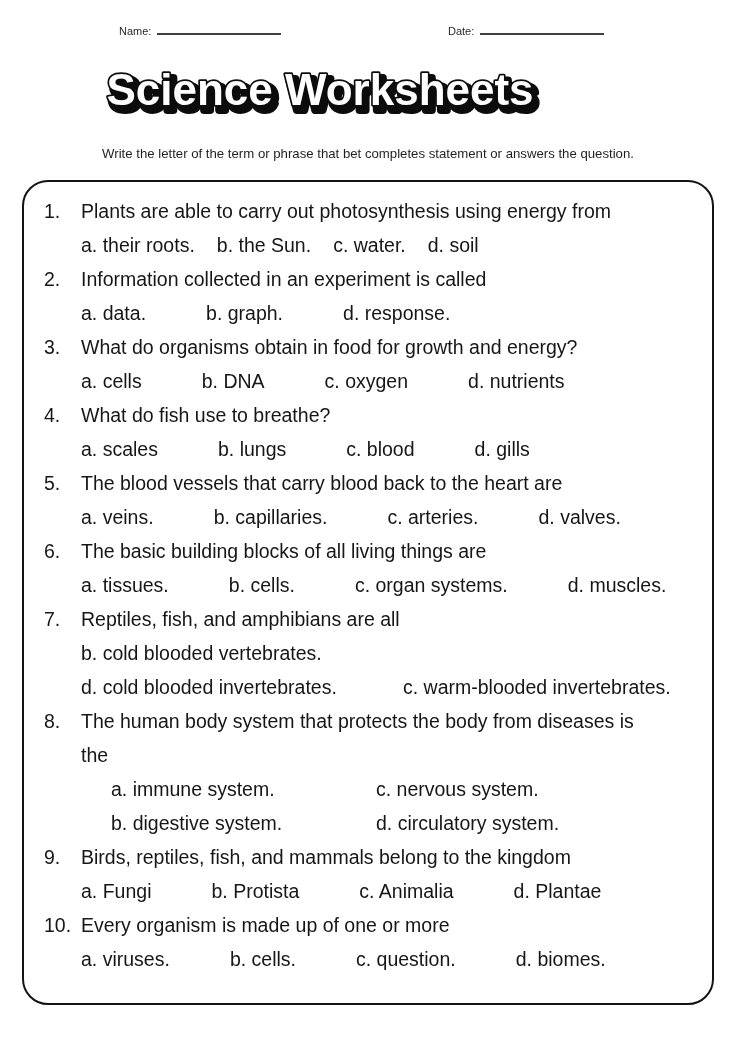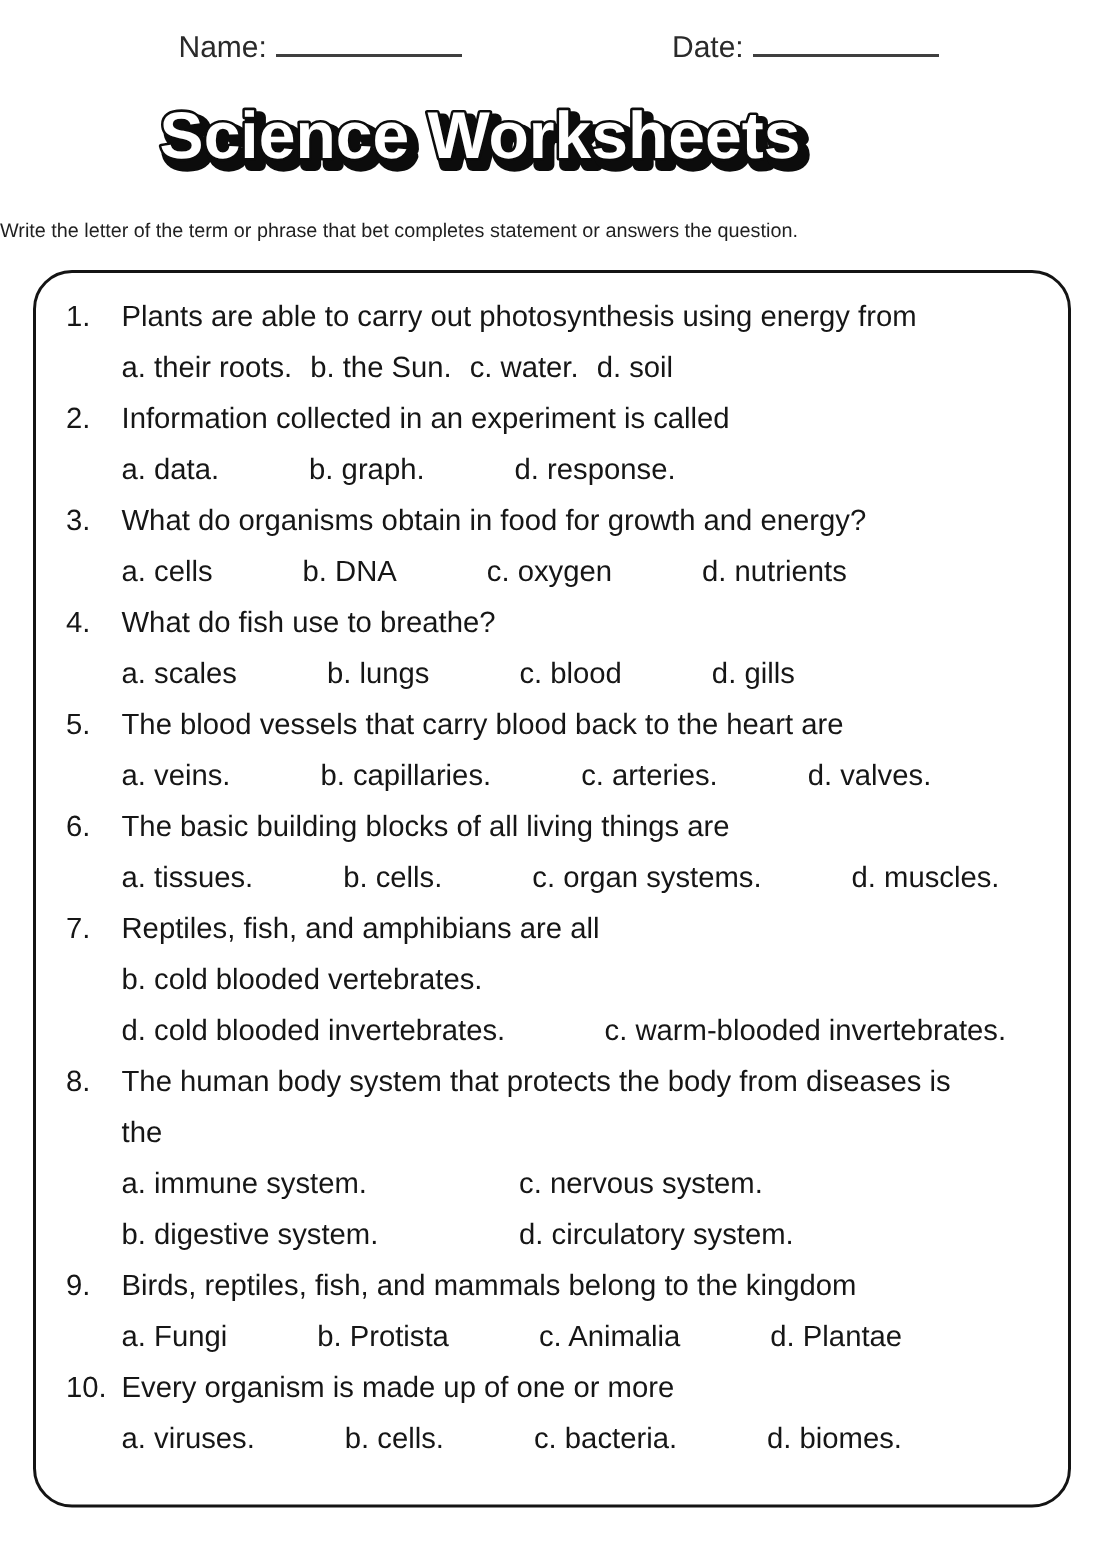--- a/index.html
+++ b/index.html
@@ -4,57 +4,57 @@
 <style>
   * { margin:0; padding:0; box-sizing:border-box; }
   html,body { background:#ffffff; }
   body {
     width:736px; height:1041px; position:relative;
     font-family:"Liberation Sans", sans-serif; color:#161616;
     overflow:hidden;
   }
 
   
-  .header-field { position:absolute; top:21px; font-size:20px; color:#2a2a2a; white-space:nowrap; }
+  .header-field { position:absolute; top:21px; font-size:11px; color:#2a2a2a; white-space:nowrap; }
   .field-name { left:119px; }
   .field-date { left:448px;text-align:right; }
   .blank-line { display:inline-block; width:124px; height:14px; border-bottom:2px solid #3f3f3f; margin-left:6px; }
 
   
   .title-wrap { position:absolute; top:52px; left:0; width:584px; text-align:center; }
   .title-svg { display:block; margin:0 auto; }
   .title-shadow {
     font-family:"Liberation Sans", sans-serif; font-weight:bold; font-size:44px;
     fill:#0c0c0c; stroke:#0c0c0c; stroke-width:8; stroke-linejoin:round;
   }
   .title-main {
     font-family:"Liberation Sans", sans-serif; font-weight:bold; font-size:44px;
     fill:#ffffff; stroke:#0c0c0c; stroke-width:3.4; stroke-linejoin:round;
     paint-order:stroke fill;
   }
 
   
-  .instruction { position:absolute; top:146px; left:0; width:736px; text-align:left; font-size:13.2px; color:#1f1f1f; }
+  .instruction { position:absolute; top:146px; left:0; width:736px; text-align:center; font-size:13.2px; color:#1f1f1f; }
 
   
   .qbox {
     position:absolute; left:22px; top:180px; width:692px; height:825px;
     border:2.5px solid #141414; border-radius:26px;
     padding:12px 12px 0 20px; background:#fff;
   }
 
   .question { display:flex; }
   .q-num { flex:none; width:37px; font-size:19.5px; line-height:34px; color:#161616; }
   .q-body { flex:1; min-width:0; }
   .q-line { font-size:19.5px; line-height:34px; white-space:nowrap; }
   .opts { display:flex; gap:60px; font-size:19.5px; line-height:34px; }
   .opts .opt { white-space:nowrap; }
-  .opts.gap-sm { gap:12px; }
+  .opts.gap-sm { gap:22px; }
   .opts.cols-322 { display:grid; grid-template-columns:322px auto; gap:0; }
-  .opts.cols-265 { display:grid; grid-template-columns:265px auto; gap:0; }
+  .opts.cols-265 { display:grid; grid-template-columns:265px auto; gap:0;margin-left:30px; }
 </style>
 </head>
 <body>
 
 <div class="header-field field-name">
   <span>Name:</span><span class="blank-line"></span>
 </div>
 <div class="header-field field-date">
   <span>Date:</span><span class="blank-line"></span>
 </div>
@@ -190,19 +190,19 @@
     </div>
   </div>
 
   <div class="question">
     <span class="q-num">10.</span>
     <div class="q-body">
       <div class="q-line">Every organism is made up of one or more</div>
       <div class="opts">
         <span class="opt">a. viruses.</span>
         <span class="opt">b. cells.</span>
-        <span class="opt">c. bacteria.</span>
+        <span class="opt">c. question.</span>
         <span class="opt">d. biomes.</span>
       </div>
     </div>
   </div>
 
 </div>
 
 </body></html>

